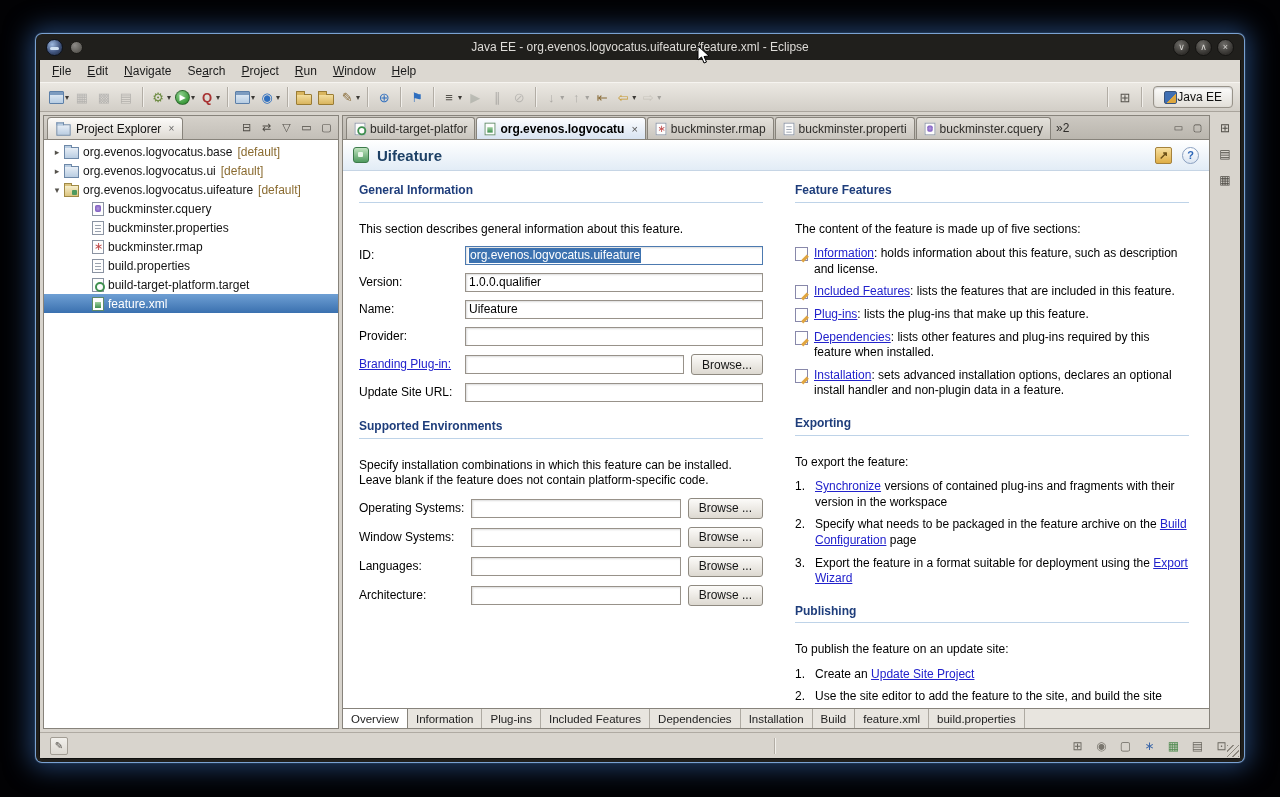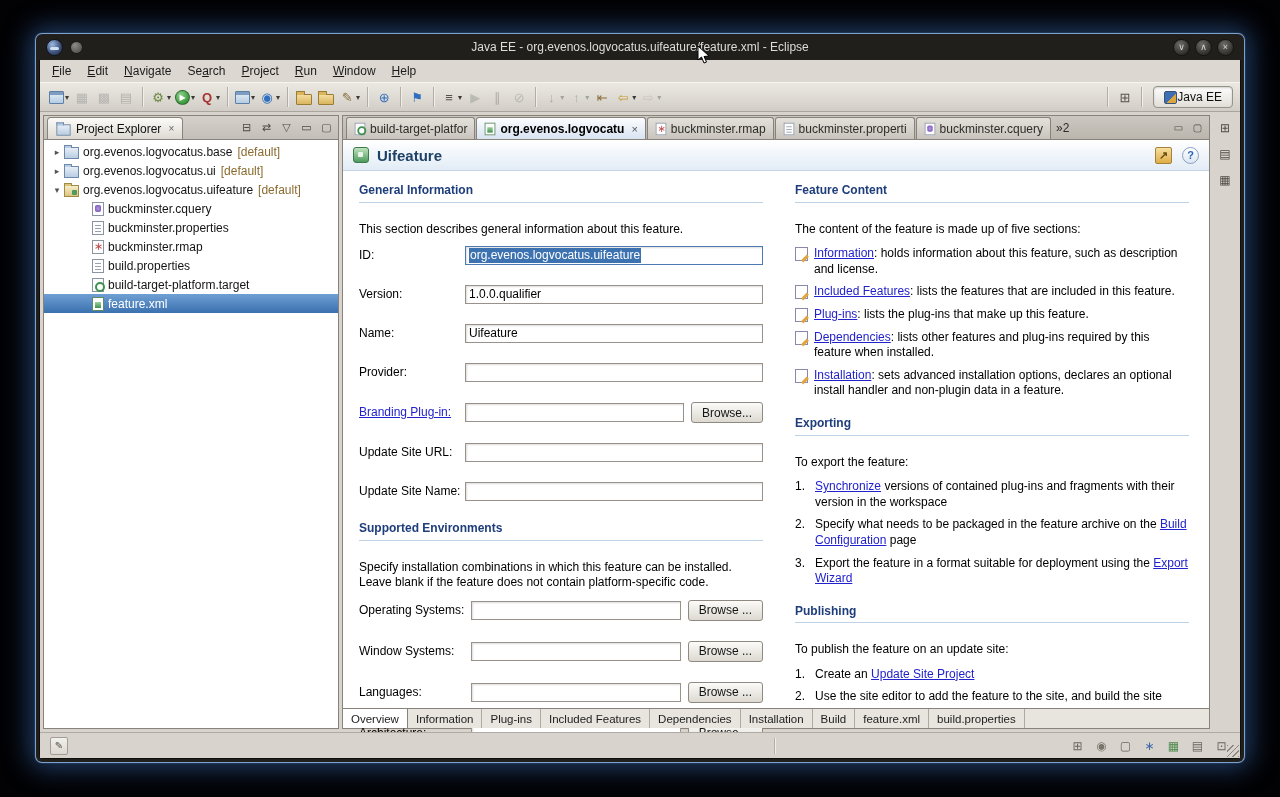--- a/index.html
+++ b/index.html
@@ -78,21 +78,21 @@
 .fh-tools{margin-left:auto;display:flex;align-items:center;gap:10px}
 .fh-icon{width:17px;height:17px;display:inline-flex;align-items:center;justify-content:center;font-size:11px}
 .export-icon{background:linear-gradient(#f7df9e,#dfae46);border:1px solid #a5823c;border-radius:2px;color:#6b4f16;font-weight:bold}
 .help-icon{border-radius:50%;border:1px solid #8aa0c0;color:#2c66b8;background:linear-gradient(#fff,#dce6f2);font-weight:bold}
 .form-body{flex:1;display:flex;gap:32px;padding:12px 16px 0;min-height:0;font-size:12px;color:#000;line-height:1.3}
 .col-left{width:404px;flex:none}
 .col-right{flex:1;min-width:0;padding-right:4px}
 .section{margin-bottom:17px}
 .sec-title{font-size:12px;font-weight:bold;color:#1e3d7b;padding-bottom:3px;margin-bottom:19px;border-bottom:1px solid #bed3e8}
 .sec-desc{margin-bottom:9px}
-.frow{display:flex;align-items:center;margin-bottom:20px}
+.frow{display:flex;align-items:center;margin-bottom:8px}
 .flabel{width:106px;flex:none}
 a.flabel.link,.link{color:#2222cc;text-decoration:underline;cursor:pointer}
 a.flabel.link{width:106px;flex:none}
 .tinput{flex:1;height:19px;background:#fff;border:1px solid #98928a;box-shadow:inset 1px 1px 2px rgba(0,0,0,.14);display:flex;align-items:center;padding:0 3px;overflow:hidden;white-space:nowrap}
 .tinput.focused{border-color:#4d7ab0}
 .tval.sel{background:#3c72b0;color:#fff;padding:0 1px}
 .browse{margin-left:7px;height:21px;padding:0 10px;font-size:12px;color:#141414;background:linear-gradient(#fcfbf9,#ddd9d1);border:1px solid #8f8a81;border-radius:3px;flex:none;font-family:"Liberation Sans",sans-serif}
 .env .flabel{width:112px}
 .citem{display:flex;gap:6px;margin-bottom:7px}
 .pgicon{width:13px;height:14px;flex:none;margin-top:1px;background:#fefefe;border:1px solid #88a;position:relative;display:inline-block}
@@ -386,26 +386,20 @@
                           <span class="tval"></span>
                         </div>
                         <button class="browse">Browse...</button>
                       </div>
                       <div class="frow">
                         <span class="flabel">Update Site URL:</span>
                         <div class="tinput">
                           <span class="tval"></span>
                         </div>
                       </div>
-                      <div class="frow">
-                        <span class="flabel">Update Site Name:</span>
-                        <div class="tinput">
-                          <span class="tval"></span>
-                        </div>
-                      </div>
                     </div>
                 </div>
                 <div class="section env">
                   <div class="sec-title">Supported Environments</div>
                   <div class="sec-desc">Specify installation combinations in which this feature can be installed. Leave blank if the feature does not contain platform-specific code.</div>
                   <div id="env-rows">
                       <div class="frow">
                         <span class="flabel">Operating Systems:</span>
                         <div class="tinput">
                           <span class="tval"></span>
@@ -431,21 +425,21 @@
                         <div class="tinput">
                           <span class="tval"></span>
                         </div>
                         <button class="browse">Browse ...</button>
                       </div>
                     </div>
                 </div>
               </div>
               <div class="col-right">
                 <div class="section">
-                  <div class="sec-title">Feature Content</div>
+                  <div class="sec-title">Feature Features</div>
                   <div class="sec-desc">The content of the feature is made up of five sections:</div>
                   <div id="content-list">
                       <div class="citem">
                         <span class="pgicon"></span>
                         <span class="ctext"><a class="link">Information</a>: holds information about this feature, such as description and license.</span>
                       </div>
                       <div class="citem">
                         <span class="pgicon"></span>
                         <span class="ctext"><a class="link">Included Features</a>: lists the features that are included in this feature.</span>
                       </div>

